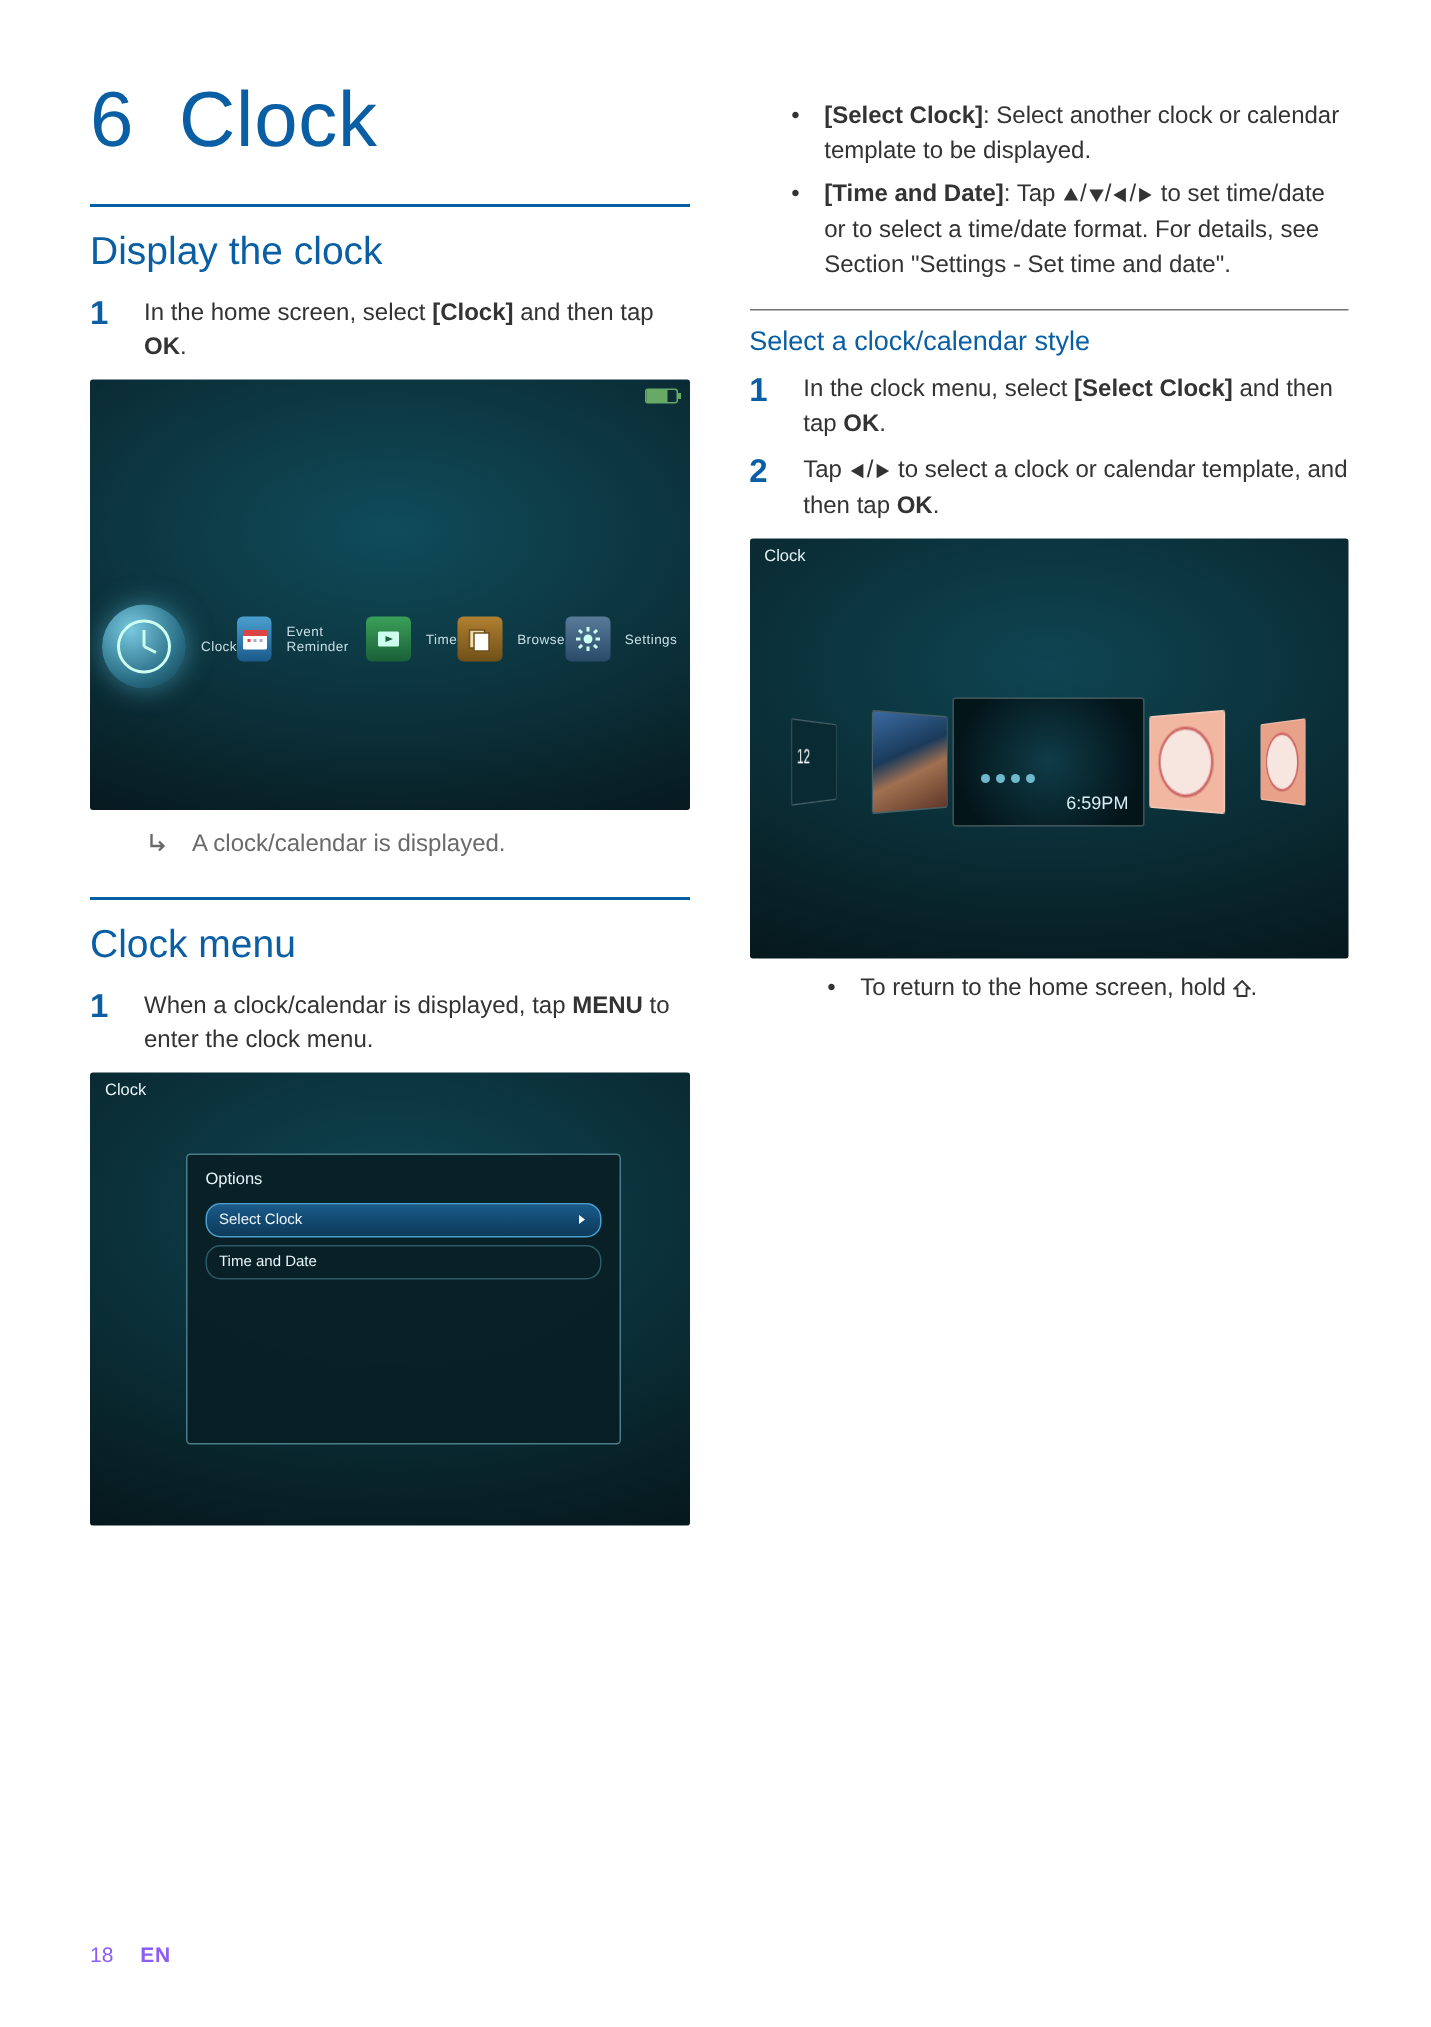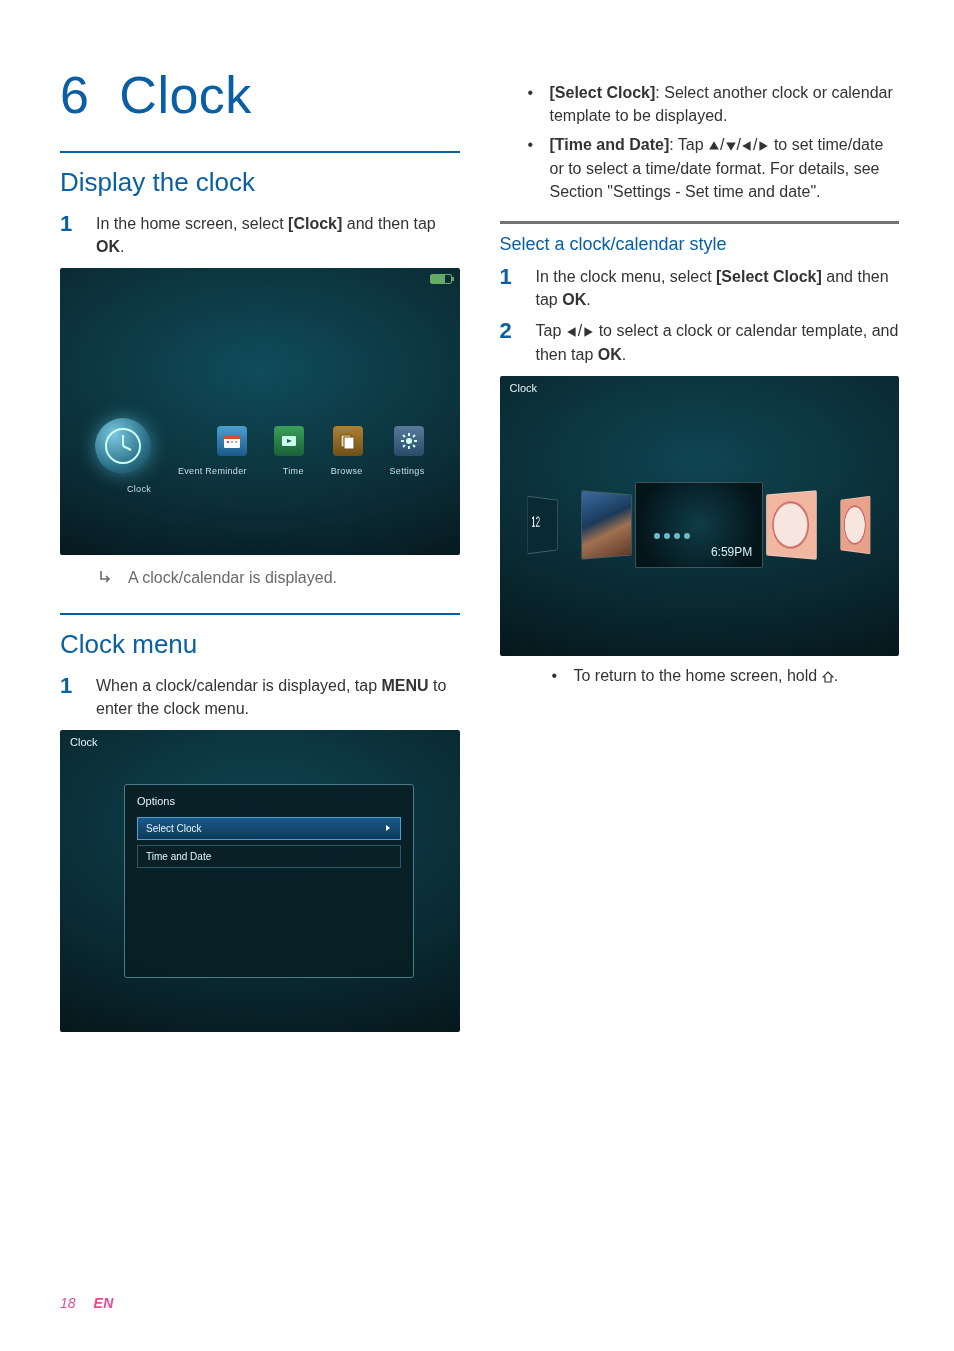--- a/index.html
+++ b/index.html
@@ -11,21 +11,21 @@
   html,body{margin:0;padding:0;}
   body{
     font-family:"Gill Sans","Gill Sans MT","Segoe UI",Helvetica,Arial,sans-serif;
     color:var(--body);
     background:#fff;
     width:954px;
     height:1351px;
     position:relative;
   }
   .page{
-    padding:65px 55px 0 60px;
+    padding:50px 55px 0 60px;
     display:flex;
     gap:40px;
   }
   .col{
     flex:1 1 0;
     min-width:0;
   }
   h1.chapter{
     font-size:52px;
     font-weight:300;
@@ -39,21 +39,21 @@
     color:var(--accent);
     margin:26px 0 14px 0;
     border-top:2px solid var(--accent);
     padding-top:14px;
   }
   h3.subsection{
     font-size:18px;
     font-weight:400;
     color:var(--accent);
     margin:18px 0 10px 0;
-    border-top:3px solid #737373;
+    border-top:1px solid #737373;
     padding-top:10px;
   }
   ol.steps{
     list-style:none;
     margin:0 0 10px 0;
     padding:0;
   }
   ol.steps>li{
     display:flex;
     gap:18px;
@@ -118,21 +118,21 @@
     position:absolute; right:8px; top:6px; width:22px; height:10px;
     border:1px solid #6a6; border-radius:2px;
   }
   .shot1 .battery::after{content:"";position:absolute;right:-3px;top:2px;width:2px;height:4px;background:#6a6;}
   .shot1 .battery .fill{height:100%;width:70%;background:#6a6;}
   .shot1 .icons{
     position:absolute; left:0; right:0; top:46%;
     display:flex; justify-content:space-evenly; align-items:flex-end;
     padding:0 8px;
   }
-  .shot1 .icon-item{display:flex;flex-direction:column;align-items:flex-end;gap:10px;}
+  .shot1 .icon-item{display:flex;align-items:center;gap:10px;}
   .shot1 .icon-item span{color:#c9dfe6;font-size:9px;letter-spacing:0.3px;}
   .tile{width:30px;height:30px;border-radius:4px;display:flex;align-items:center;justify-content:center;}
   .tile svg{width:20px;height:20px;display:block;}
   .tile.clock{width:56px;height:56px;border-radius:50%;background:radial-gradient(circle at 35% 30%, #78c8df 0%, #2c728a 60%, #0e3a48 100%);box-shadow:0 0 18px rgba(100,200,230,0.5);}
   .tile.clock svg{width:40px;height:40px;}
   .shot1 .icon-item.big{transform:translateY(18px);}
 
   
   .shot2{
     aspect-ratio: 370/280;
@@ -143,21 +143,21 @@
   }
   .shot2 .breadcrumb{position:absolute;left:10px;top:6px;}
   .shot2 .popup{
     position:absolute; left:64px; right:46px; top:54px; bottom:54px;
     border:1px solid #4a7d8a; border-radius:3px;
     background:rgba(8,30,36,0.9);
     padding:10px 12px;
   }
   .shot2 .popup .title{font-size:11px;margin-bottom:10px;}
   .shot2 .popup .opt{
-    border:1px solid #2d5a66; border-radius:0;
+    border:1px solid #2d5a66; border-radius:10px;
     padding:5px 8px; margin-bottom:5px; font-size:10px;
     display:flex;justify-content:space-between;align-items:center;
   }
   .shot2 .popup .opt.sel{
     background:linear-gradient(#1a5a8a,#0d3a5a);
     border-color:#4aa0d0;
   }
   .shot2 .popup .opt .tri svg{width:8px;height:8px;display:block;}
 
   
@@ -196,22 +196,21 @@
   .card.side1 .photo{
     position:absolute;inset:0;
     background:linear-gradient(160deg,#3a6aa0 0%,#1a3a5a 40%,#a07050 60%,#603828 100%);
   }
 
   .footer{
     position:absolute;
     left:60px;
     bottom:40px;
     font-size:14px;
-    color:#ec4899;
-    font-style:italic;
+    color:#8b5cf6;
   }
   .footer .pn{margin-right:14px;}
   .footer .lang{font-weight:600;letter-spacing:0.5px;}
 </style>
 </head>
 <body>
 
 <div class="page">
 
   <div class="col">

